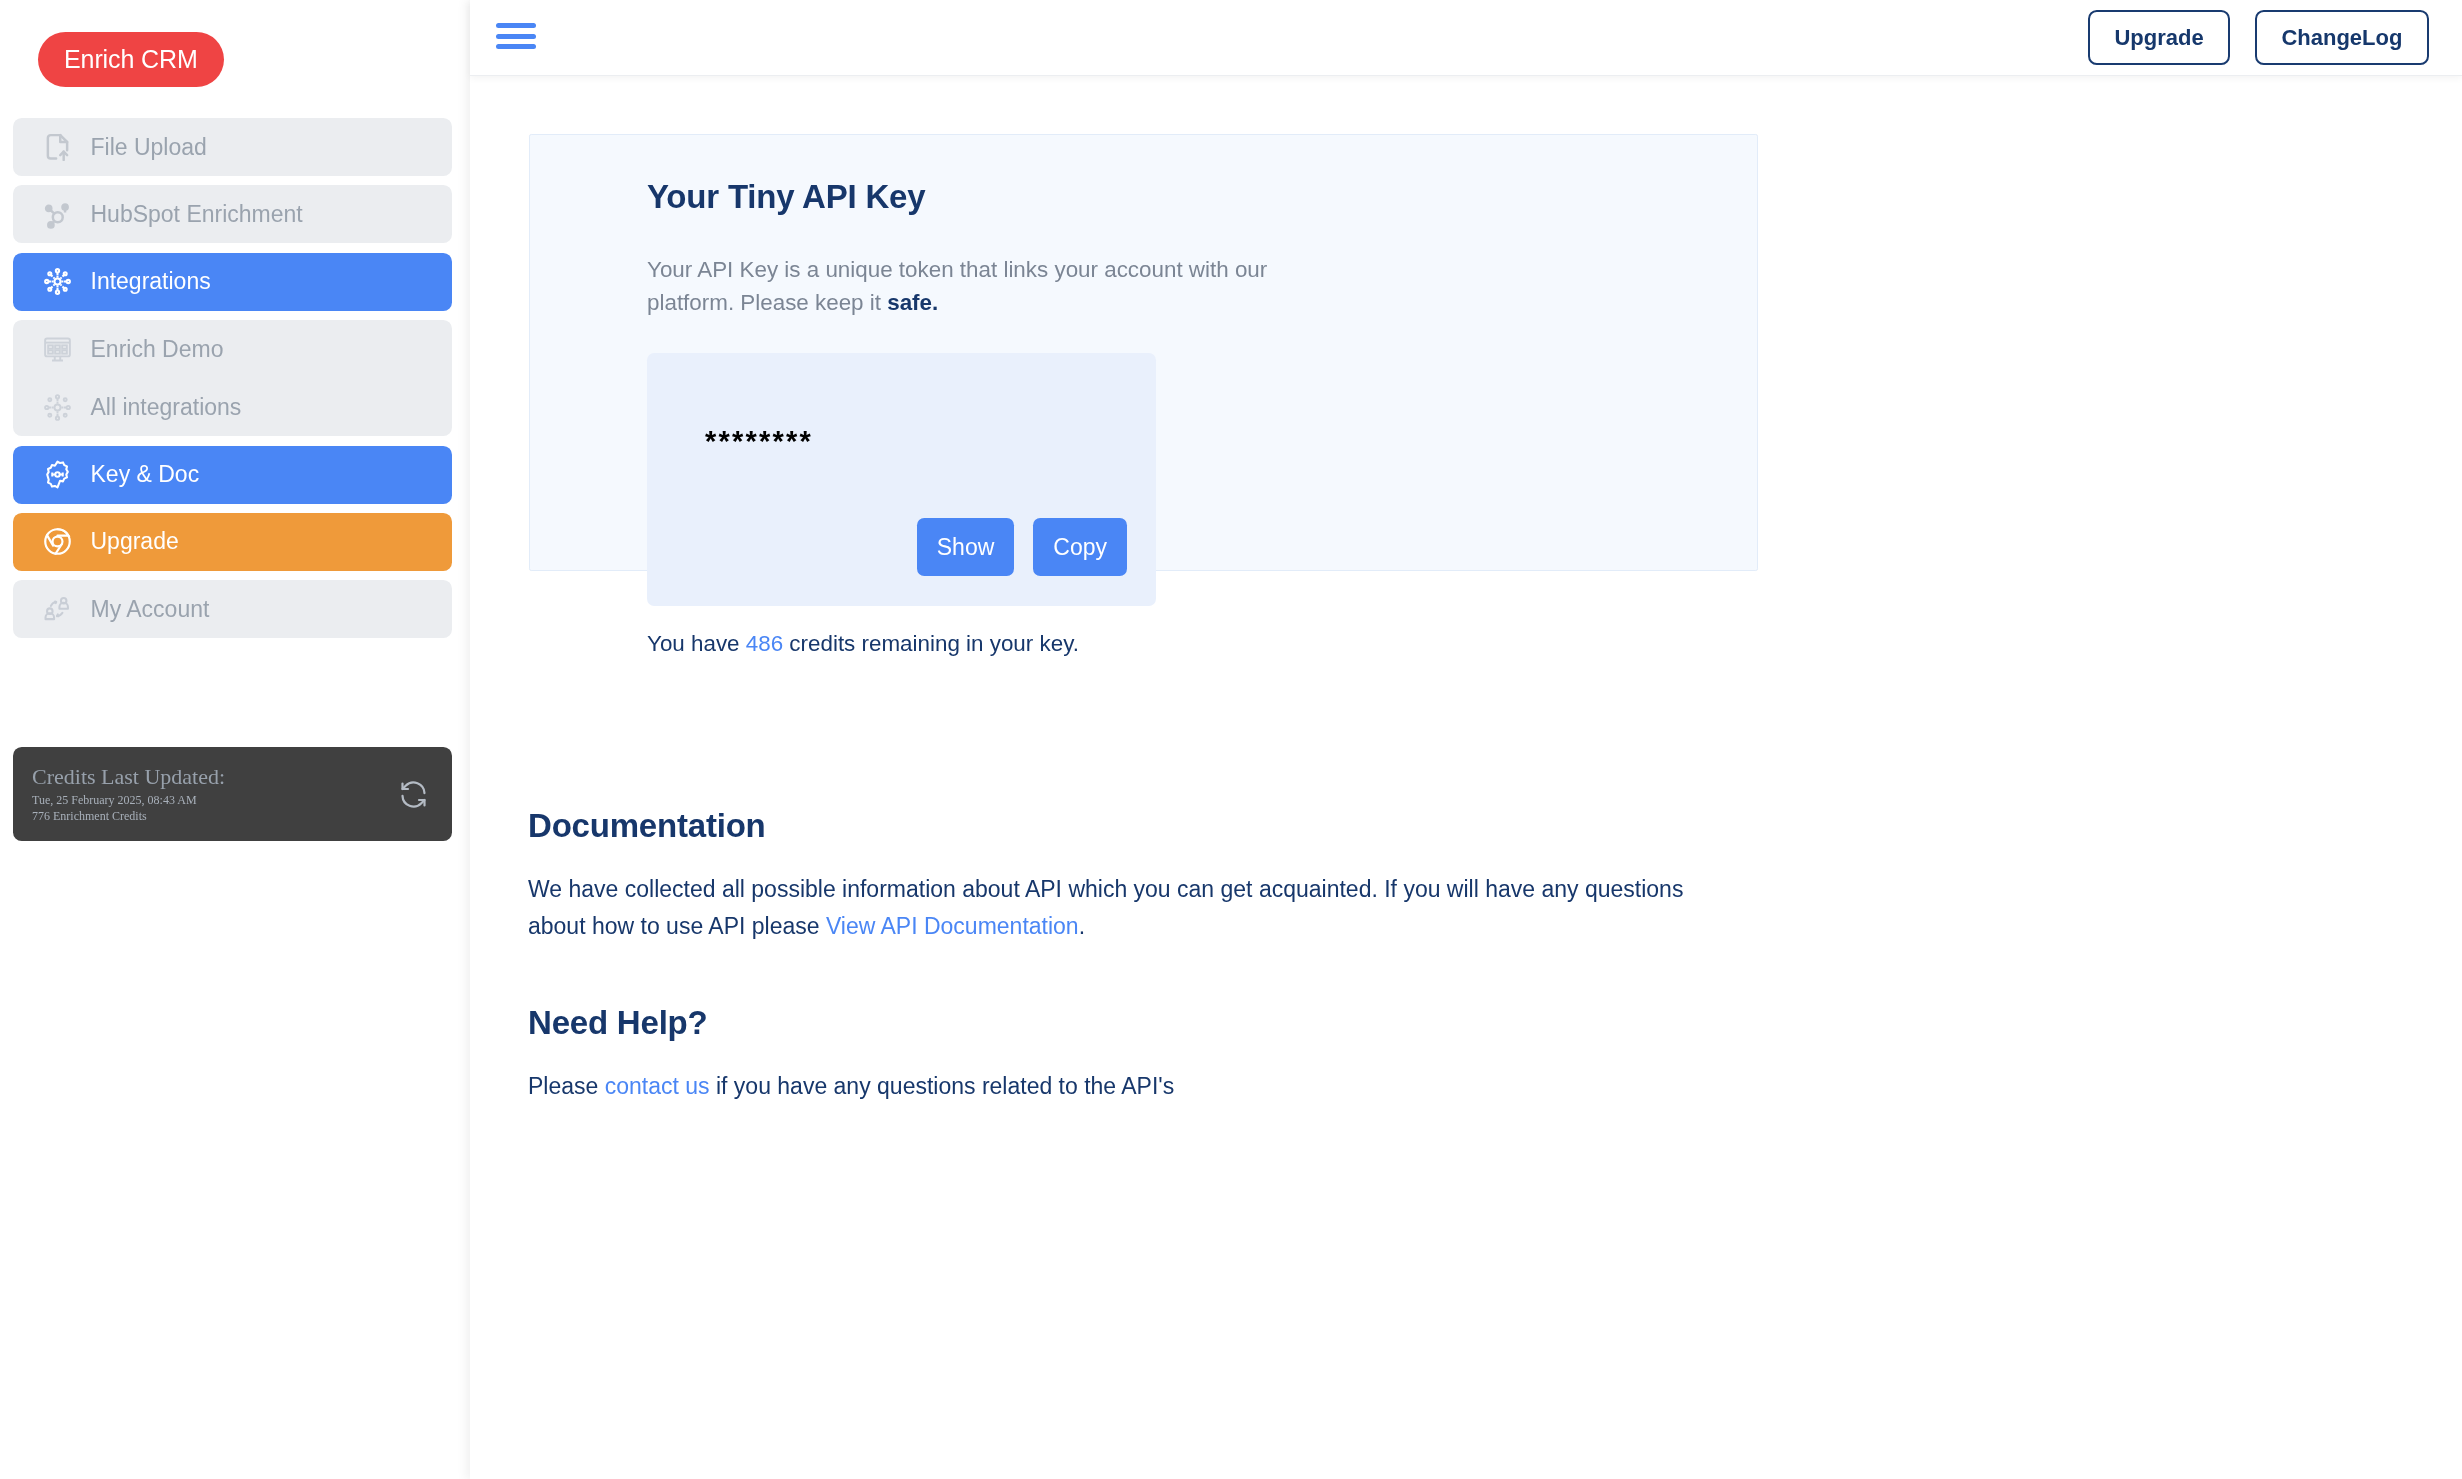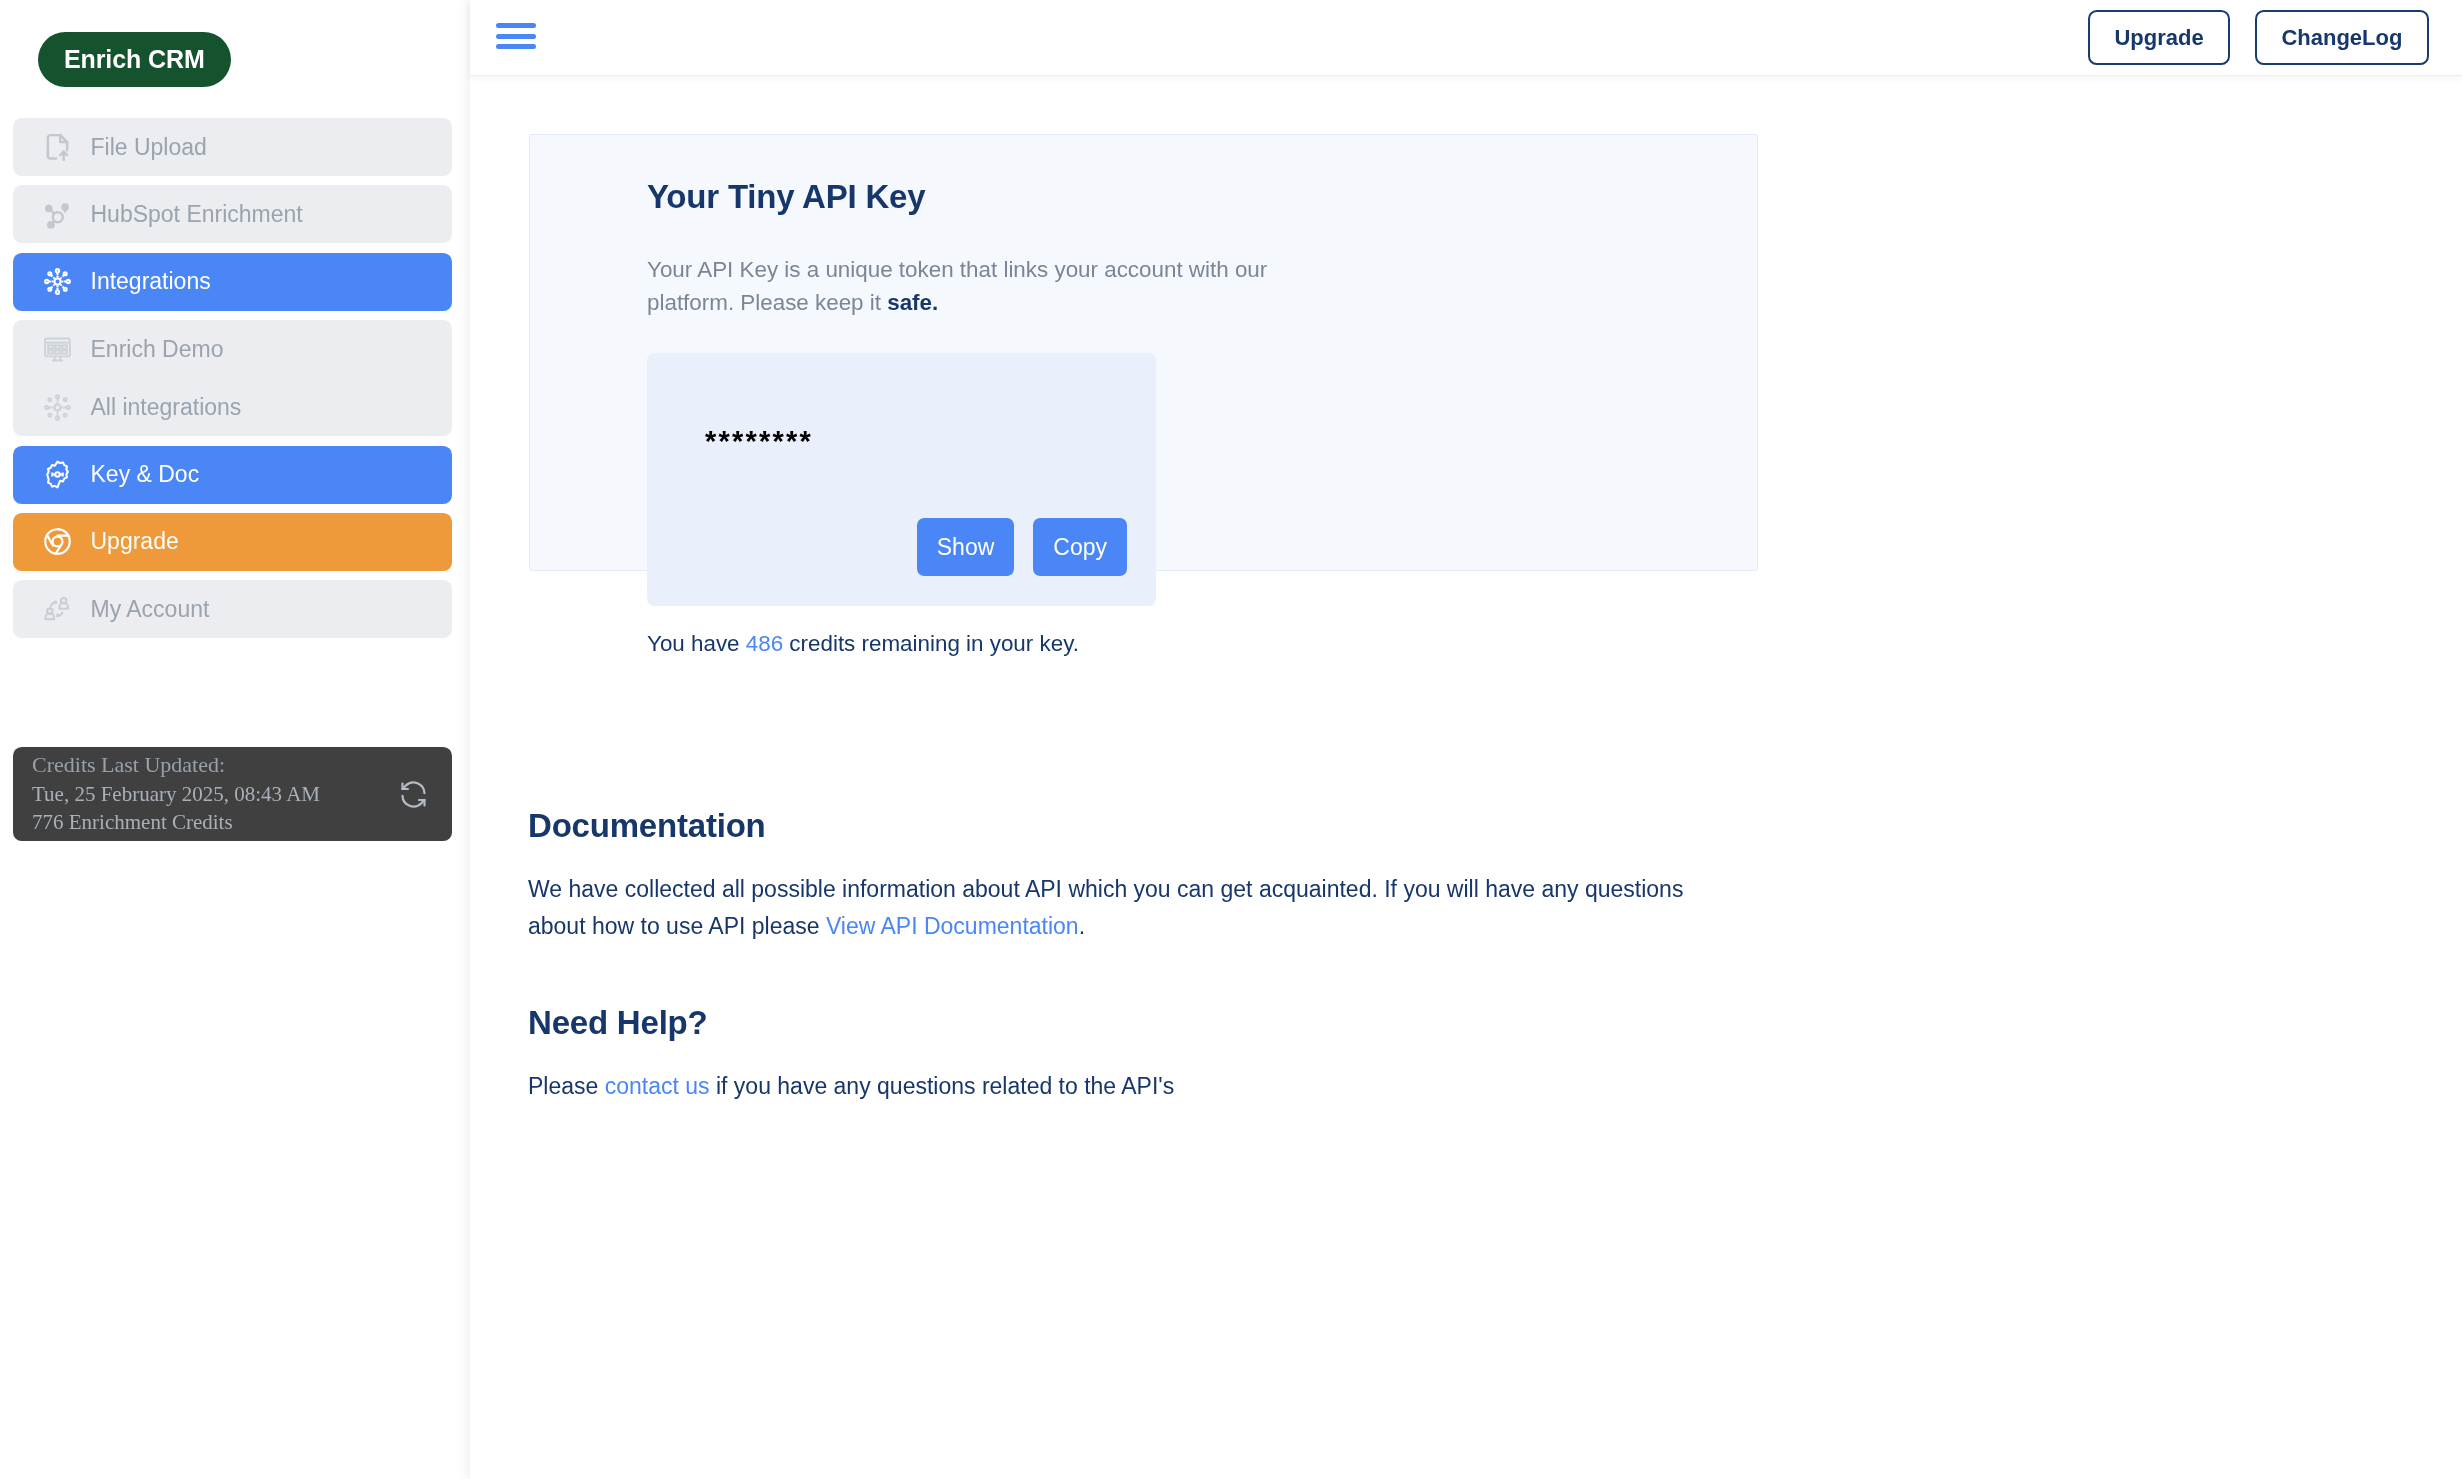--- a/index.html
+++ b/index.html
@@ -33,24 +33,24 @@
     left: 38px;
     top: 32px;
   }
   .logo-badge {
     display: inline-flex;
     align-items: center;
     justify-content: center;
     height: 55px;
     padding: 0 26px;
     border-radius: 27.5px;
-    background: #14532d;
+    background: #ef4444;
     color: #ffffff;
     font-size: 25px;
-    font-weight: 700;
+    font-weight: 400;
     letter-spacing: -0.1px;
     white-space: nowrap;
   }
 
   .nav {
     position: absolute;
     left: 13px;
     top: 118px;
     width: 439px;
   }
@@ -114,21 +114,21 @@
     font-family: Liberation Serif, serif;
   }
   .credits-text { flex: 1; }
   .credits-title {
     font-size: 22px;
     color: #97a0ab;
     line-height: 1.15;
     margin-bottom: 2.9px;
   }
   .credits-line {
-    font-size: 21px;
+    font-size: 12px;
     color: #a8b0ba;
     line-height: 1.35;
     white-space: nowrap;
   }
   .credits-refresh {
     width: 40px; height: 40px;
     display: flex; align-items: center; justify-content: center;
     cursor: pointer;
   }
 

